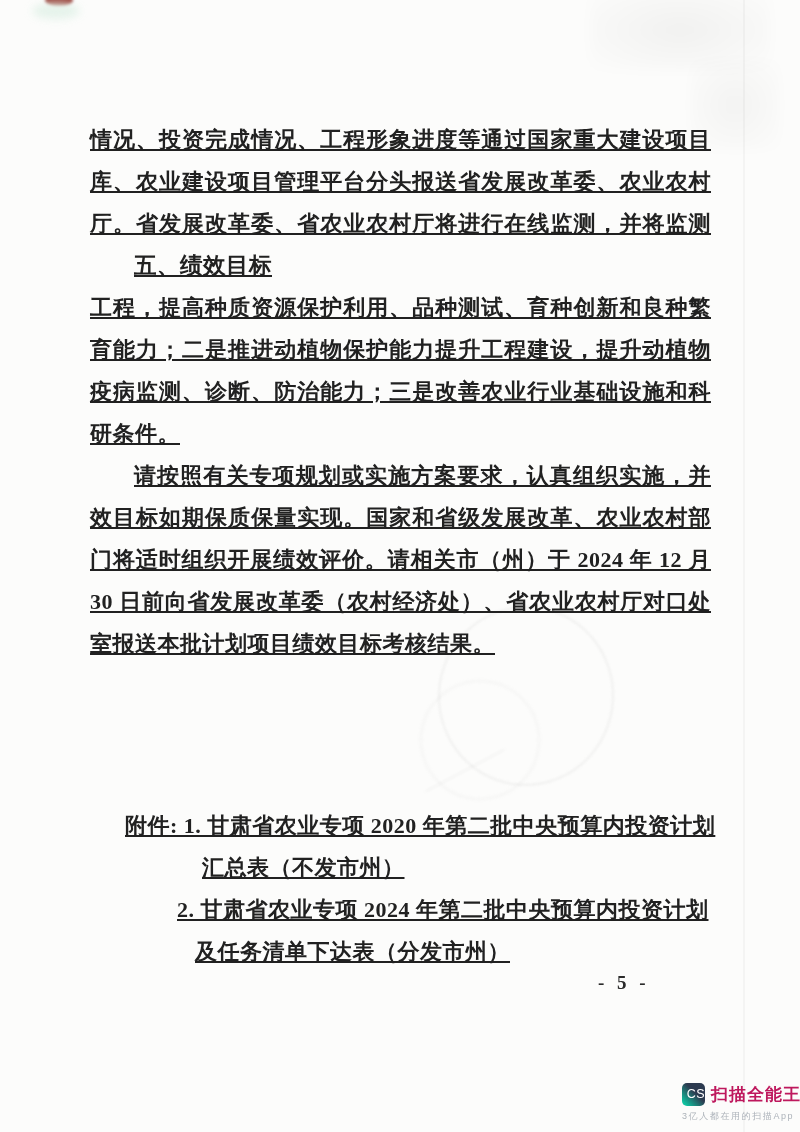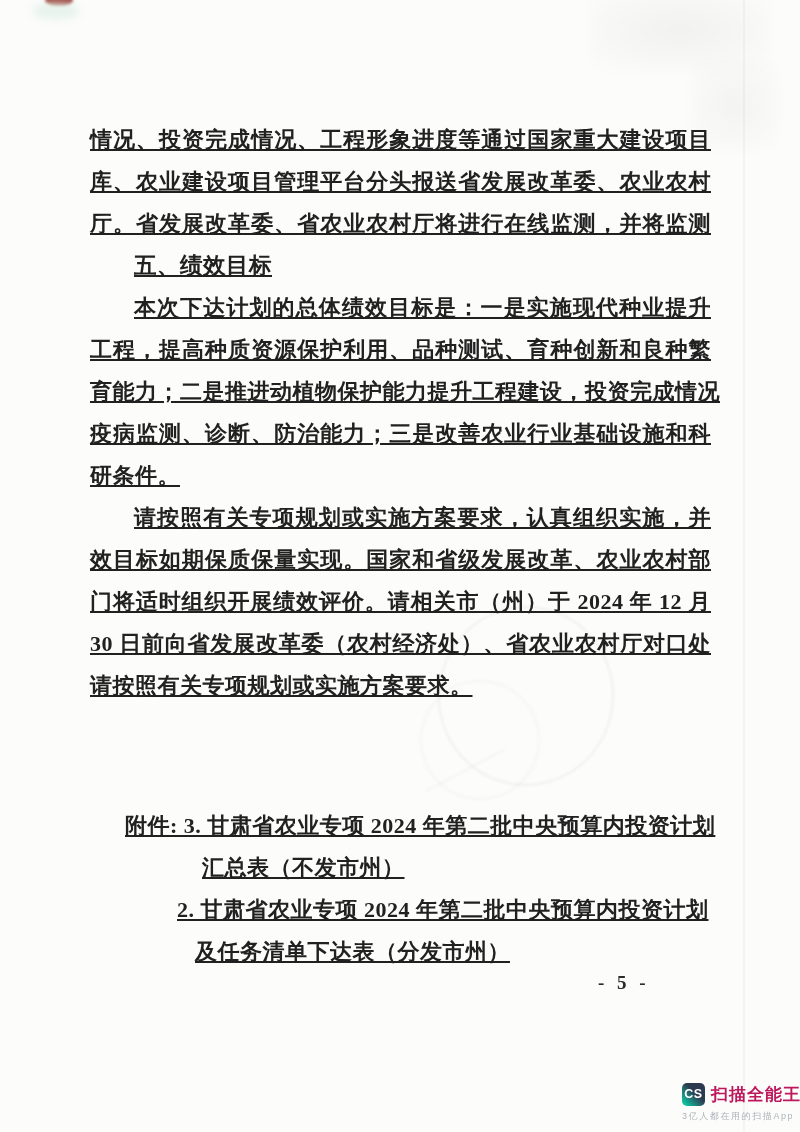--- a/index.html
+++ b/index.html
@@ -70,22 +70,22 @@
     position: absolute; left: 598px; top: 972px; font-size: 19px;
     letter-spacing: 4px; font-weight: 600; color: #2a2a2a;
   }
   
   .scanner-badge { position: absolute; left: 682px; top: 1083px; width: 110px;
     font-family: "Liberation Sans", sans-serif; }
   .badge-row { display: flex; align-items: center; }
   .cs-logo {
     width: 23px; height: 23px; border-radius: 5px; flex: 0 0 23px;
     background: linear-gradient(225deg, #2c3a4f 42%, #0fc3a0 90%);
-    color: #ffffff; font-weight: 700; font-size: 12.5px; line-height: 23px;
-    text-align: center; letter-spacing: 0.5px;
+    color: #ffffff; font-weight: 400; font-size: 12.5px; line-height: 23px;
+    text-align: right; letter-spacing: 0.5px;
   }
   .cs-brand {
     margin-left: 6px; font-size: 17px; font-weight: 700; color: #be185d;
     letter-spacing: 1px; white-space: nowrap;
   }
   .cs-tagline {
     margin-top: 4px; font-size: 9px; color: #adb3ba; letter-spacing: 1.6px;
     text-align: center; white-space: nowrap;
   }
 </style>
@@ -101,34 +101,33 @@
   <div class="scan-line"></div>
   <div class="seal-ghost-1"></div>
   <div class="seal-ghost-2"></div>
   <div class="seal-ghost-line"></div>
 
   <div class="body-text">
     <div class="line fill">情况、投资完成情况、工程形象进度等通过国家重大建设项目</div>
     <div class="line fill">库、农业建设项目管理平台分头报送省发展改革委、农业农村</div>
     <div class="line fill">厅。省发展改革委、省农业农村厅将进行在线监测，并将监测</div>
     <div class="line heading">五、绩效目标</div>
-    <div class="line fill indent">本次下达计划的总体绩效目标是：一是实施现代种业提升</div>
     <div class="line fill">工程，提高种质资源保护利用、品种测试、育种创新和良种繁</div>
-    <div class="line fill">育能力；二是推进动植物保护能力提升工程建设，投资完成情况</div>
+    <div class="line fill">育能力；二是推进动植物保护能力提升工程建设，提升动植物</div>
     <div class="line fill">疫病监测、诊断、防治能力；三是改善农业行业基础设施和科</div>
     <div class="line">研条件。</div>
     <div class="line fill indent">请按照有关专项规划或实施方案要求，认真组织实施，并</div>
     <div class="line fill">效目标如期保质保量实现。国家和省级发展改革、农业农村部</div>
     <div class="line fill">门将适时组织开展绩效评价。请相关市（州）于 2024 年 12 月</div>
     <div class="line fill">30 日前向省发展改革委（农村经济处）、省农业农村厅对口处</div>
-    <div class="line">请按照有关专项规划或实施方案要求。</div>
+    <div class="line">室报送本批计划项目绩效目标考核结果。</div>
   </div>
 
   <div class="attachments">
-    <div class="line att-0">附件: 3. 甘肃省农业专项 2024 年第二批中央预算内投资计划</div>
+    <div class="line att-0">附件: 1. 甘肃省农业专项 2020 年第二批中央预算内投资计划</div>
     <div class="line att-1">汇总表（不发市州）</div>
     <div class="line att-2">2. 甘肃省农业专项 2024 年第二批中央预算内投资计划</div>
     <div class="line att-3">及任务清单下达表（分发市州）</div>
   </div>
 
   <div class="page-number">- 5 -</div>
 
   <div class="scanner-badge">
     <div class="badge-row">
       <span class="cs-logo">CS</span>

